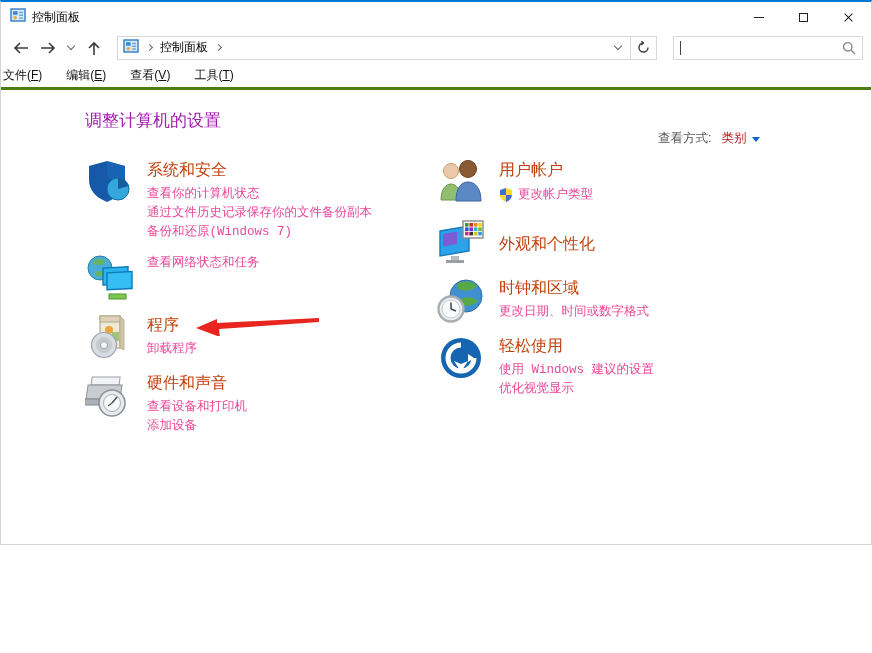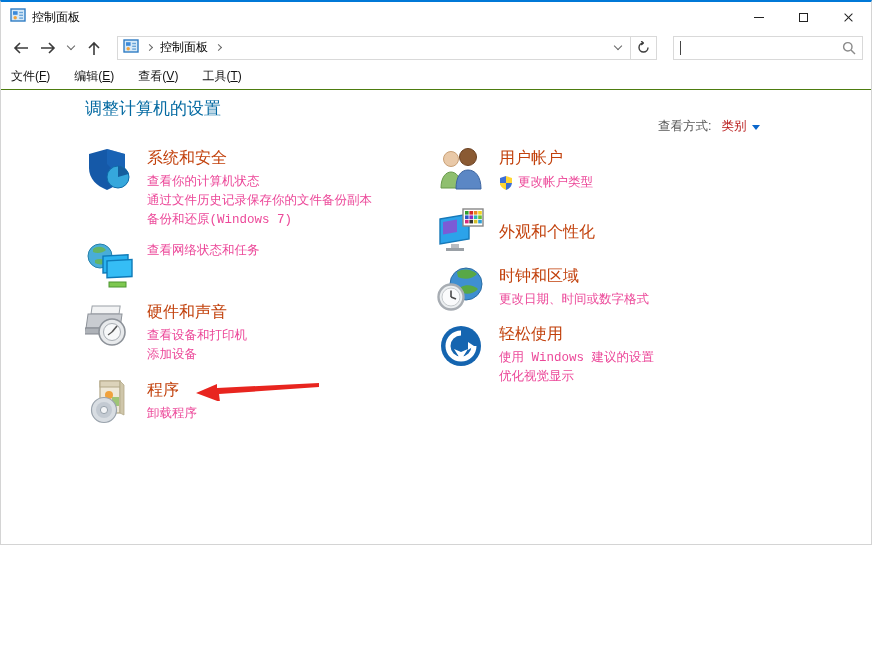--- a/index.html
+++ b/index.html
@@ -30,27 +30,27 @@
   .addr-main { display:flex; align-items:center; flex:1 1 auto; padding-left:5px; height:100%; }
   .crumb-sep { width:5px; height:5px; border-right:1.3px solid #666; border-bottom:1.3px solid #666; transform:rotate(-45deg); margin:0 8px; }
   .crumb-text { font-size:12px; color:#000; }
   .addr-drop { width:24px; display:flex; align-items:center; justify-content:center; height:100%; }
   .addr-refresh { width:26px; height:100%; display:flex; align-items:center; justify-content:center; border-left:1px solid #d9d9d9; }
   .searchbox { display:flex; align-items:center; height:24px; border:1px solid #d9d9d9; flex:1 1 auto; margin-left:16px; background:#fff; padding:0 6px; }
   .searchbox input { border:none; outline:none; flex:1 1 auto; font-size:12px; height:18px; font-family:"Liberation Sans", sans-serif; }
   .caret { width:1px; height:14px; background:#444; margin-right:2px; }
 
   
-  .menubar { height:27px; display:flex; align-items:center; padding-left:10px; border-bottom:1px solid #4d7c0f; background:#fff; }
+  .menubar { height:27px; display:flex; align-items:center; padding-left:2px; border-bottom:3px solid #4d7c0f; background:#fff; }
   .menu-item { font-size:12px; color:#111; margin-right:24px; cursor:default; }
   .menu-item u { text-decoration:underline; }
 
   
   .content { position:relative; }
-  .page-heading { margin:7px 0 0 84px; font-size:17px; color:#0369a1; }
+  .page-heading { margin:19px 0 0 84px; font-size:17px; color:#a21caf; }
   .viewby { position:absolute; left:657px; top:21px; display:flex; align-items:center; font-size:12.5px; }
   .viewby-label { color:#595959; margin-right:10px; }
   .viewby-value { color:#b91c1c; cursor:pointer; display:flex; align-items:center; }
   .viewby-tri { width:0; height:0; border-left:4px solid transparent; border-right:4px solid transparent; border-top:5px solid #0a66cb; margin-left:6px; margin-top:1px; }
 
   .columns { display:flex; margin:26px 0 0 84px; }
   .col-left { width:352px; }
   .col-right { width:360px; }
   .section { display:flex; min-height:48px; margin-bottom:10px; }
   .sec-icon { flex:0 0 48px; height:48px; }
@@ -205,59 +205,59 @@
             </svg>
           </div>
           <div class="sec-text">
             <div class="sec-link">查看网络状态和任务</div>
           </div>
         </div>
 
         <div class="section">
           <div class="sec-icon">
             <svg width="48" height="48" viewBox="0 0 48 48">
-              <rect x="8" y="6" width="28" height="8" fill="#f2f3f4" stroke="#9aa0a6" stroke-width="1" transform="skewX(-8)"></rect>
-              <rect x="5" y="14" width="34" height="14" fill="#c9ccd1" stroke="#8d9299" stroke-width="1" transform="skewX(-8)"></rect>
-              <rect x="4" y="28" width="32" height="6" fill="#aeb2b8" stroke="#81868d" stroke-width="1" transform="skewX(-8)"></rect>
-              <circle cx="27" cy="32" r="13" fill="#e8eaec" stroke="#8d9299" stroke-width="1.6"></circle>
-              <circle cx="27" cy="32" r="8.5" fill="#f7f8f9" stroke="#a8adb3" stroke-width="1"></circle>
-              <line x1="27" y1="32" x2="32" y2="26" stroke="#555" stroke-width="1.6"></line>
-              <line x1="27" y1="32" x2="23" y2="35" stroke="#555" stroke-width="1.2"></line>
-            </svg>
-          </div>
-          <div class="sec-text">
-            <div class="sec-title">
-                <span>硬件和声音</span>
-              </div>
-            <div class="sec-link">查看设备和打印机</div>
-            <div class="sec-link">添加设备</div>
-          </div>
-        </div>
-
-        <div class="section">
-          <div class="sec-icon">
-            <svg width="48" height="48" viewBox="0 0 48 48">
               <rect x="15" y="4" width="20" height="32" fill="#efe9d8" stroke="#b3a888" stroke-width="1.2"></rect>
               <rect x="15" y="4" width="20" height="6" fill="#dcd3ba" stroke="#b3a888" stroke-width="1"></rect>
               <circle cx="24" cy="18" r="4" fill="#f0a23c"></circle>
               <rect x="27" y="20" width="7" height="9" fill="#9fc575"></rect>
               <path d="M35 4 L39 8 V38 L35 36 Z" fill="#cfc6aa" stroke="#b3a888" stroke-width="0.8"></path>
               <circle cx="19" cy="33" r="12.5" fill="#d8dde2" stroke="#9aa3ac" stroke-width="1.2"></circle>
               <circle cx="19" cy="33" r="8" fill="#c3cad2"></circle>
               <circle cx="19" cy="33" r="3.6" fill="#f2f4f6" stroke="#98a2ab" stroke-width="1"></circle>
             </svg>
           </div>
           <div class="sec-text">
             <div class="sec-title">
               <span>程序</span>
               <svg class="annot-arrow" width="125" height="22" viewBox="0 0 125 22">
                 <polygon points="1,14 22,5 22,9 124,4 124,8 24,15 25,23" fill="#e8251f"></polygon>
               </svg>
             </div>
             <div class="sec-link">卸载程序</div>
+          </div>
+        </div>
+
+        <div class="section">
+          <div class="sec-icon">
+            <svg width="48" height="48" viewBox="0 0 48 48">
+              <rect x="8" y="6" width="28" height="8" fill="#f2f3f4" stroke="#9aa0a6" stroke-width="1" transform="skewX(-8)"></rect>
+              <rect x="5" y="14" width="34" height="14" fill="#c9ccd1" stroke="#8d9299" stroke-width="1" transform="skewX(-8)"></rect>
+              <rect x="4" y="28" width="32" height="6" fill="#aeb2b8" stroke="#81868d" stroke-width="1" transform="skewX(-8)"></rect>
+              <circle cx="27" cy="32" r="13" fill="#e8eaec" stroke="#8d9299" stroke-width="1.6"></circle>
+              <circle cx="27" cy="32" r="8.5" fill="#f7f8f9" stroke="#a8adb3" stroke-width="1"></circle>
+              <line x1="27" y1="32" x2="32" y2="26" stroke="#555" stroke-width="1.6"></line>
+              <line x1="27" y1="32" x2="23" y2="35" stroke="#555" stroke-width="1.2"></line>
+            </svg>
+          </div>
+          <div class="sec-text">
+            <div class="sec-title">
+                <span>硬件和声音</span>
+              </div>
+            <div class="sec-link">查看设备和打印机</div>
+            <div class="sec-link">添加设备</div>
           </div>
         </div>
       </div>
 
       <div class="col-right">
 
         <div class="section">
           <div class="sec-icon">
             <svg width="48" height="48" viewBox="0 0 48 48">
               <circle cx="14" cy="13" r="7.5" fill="#e9c9a8" stroke="#c9a076" stroke-width="1"></circle>

